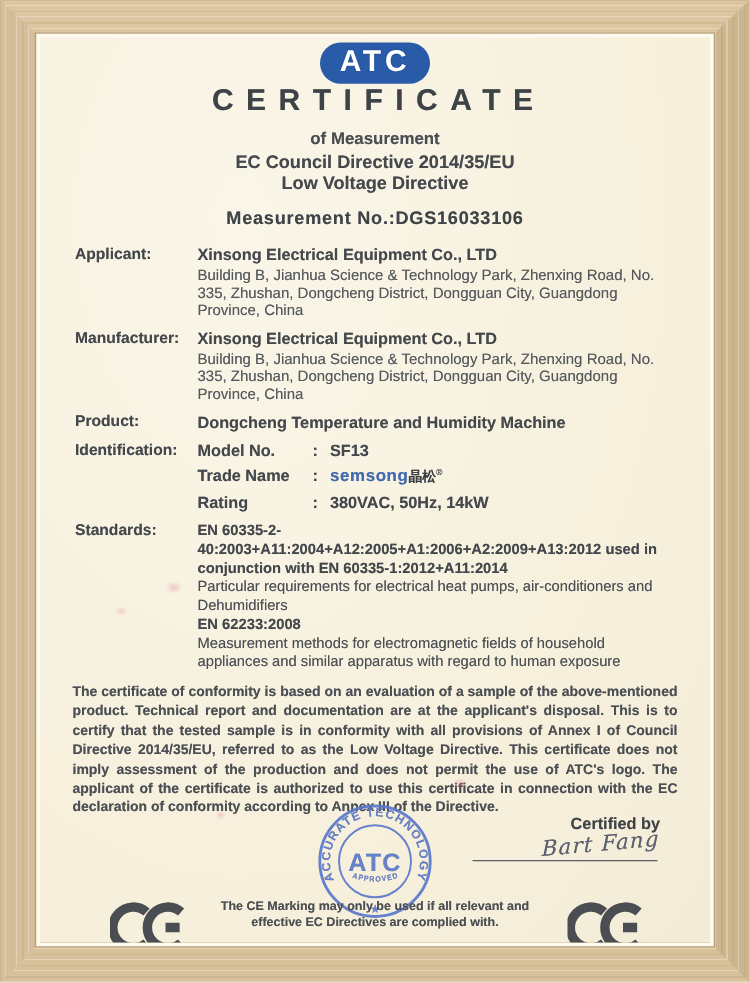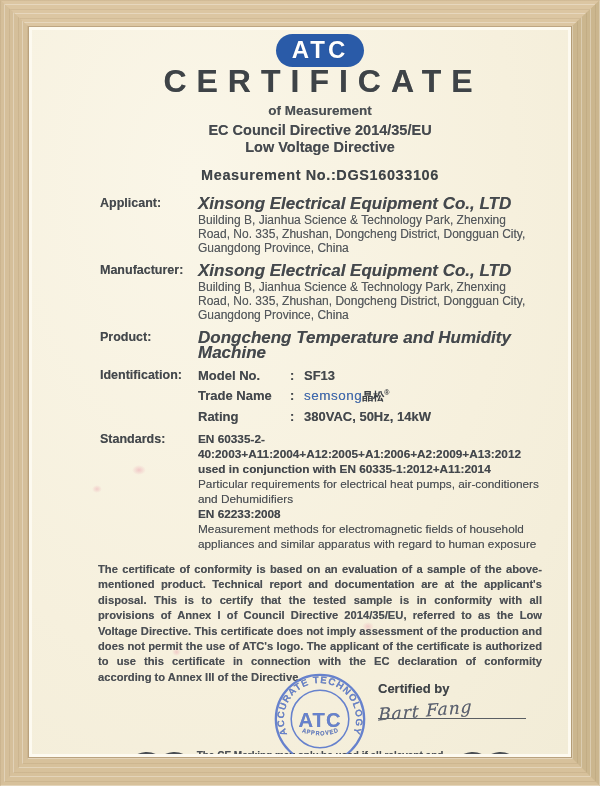--- a/index.html
+++ b/index.html
@@ -23,59 +23,59 @@
   .speck{position:absolute;border-radius:50%;pointer-events:none;}
   .s1{left:100px;top:435px;width:14px;height:10px;background:radial-gradient(rgba(228,120,150,.35),rgba(228,120,150,0) 70%);}
   .s2{left:60px;top:455px;width:10px;height:8px;background:radial-gradient(rgba(228,120,150,.3),rgba(228,120,150,0) 70%);}
   .s3{left:330px;top:592px;width:12px;height:9px;background:radial-gradient(rgba(228,120,150,.3),rgba(228,120,150,0) 70%);}
   .s4{left:140px;top:618px;width:9px;height:8px;background:radial-gradient(rgba(228,120,150,.3),rgba(228,120,150,0) 70%);}
 
   .hdr{text-align:center;}
   .pill{display:inline-block;margin-top:4px;background:#2a5ba8;color:#fff;
     border-radius:17px;padding:2px 16px 4px 16px;font-weight:bold;font-size:24px;
     letter-spacing:3px;line-height:27px;text-shadow:0 0 1px #1c3f7a;}
-  .title{font-size:32px;line-height:30px;font-weight:bold;letter-spacing:10px;
+  .title{font-size:24px;line-height:30px;font-weight:bold;letter-spacing:10px;
     color:#3e4347;margin-top:-1px;margin-left:6px;text-align:center;}
   .sub1{margin-top:7px;font-size:13.5px;line-height:15px;font-weight:bold;color:#4a4f53;}
   .sub2{margin-top:4px;font-size:14.5px;line-height:16px;font-weight:bold;color:#45494e;}
   .sub3{margin-top:1px;font-size:14.5px;line-height:16px;font-weight:bold;color:#45494e;}
   .reg{margin-top:12px;font-size:14.5px;line-height:17px;font-weight:bold;letter-spacing:.6px;color:#3f4448;}
 
   .fields{margin:12px 28px 0 28px;font-size:12px;}
   .row{display:grid;grid-template-columns:98px 1fr;margin-bottom:8px;}
   .lbl{font-weight:bold;color:#44484c;font-size:12.5px;line-height:15px;}
-  .val-name{font-weight:bold;font-size:17px;line-height:15px;color:#44484c;font-style:italic;}
+  .val-name{font-weight:bold;font-size:13px;line-height:15px;color:#44484c;}
   .val-addr{font-size:12px;line-height:14px;color:#55595d;margin-top:2px;}
   .ident-grid{display:grid;grid-template-columns:92px 14px 1fr;row-gap:5px;align-items:baseline;}
   .ident-grid .b{font-weight:bold;font-size:13px;color:#44484c;}
-  .brand-latin{color:#3f6bb4;font-weight:normal;font-size:13.5px;letter-spacing:.5px;}
+  .brand-latin{color:#3f6bb4;font-weight:bold;font-size:13.5px;letter-spacing:.5px;}
   .brand-cjk{color:#3a3e44;font-weight:bold;font-size:11px;}
   .brand-reg{font-size:7px;vertical-align:super;color:#3a3e44;}
   .std-lines{font-size:11.8px;line-height:15px;color:#4b4f54;}
   .std-lines .b{font-weight:bold;color:#43474c;}
 
   .para{margin:10px 26px 0 26px;font-size:11.2px;line-height:15.4px;font-weight:bold;
     text-align:justify;color:#4b4f54;}
 
   .bottom{position:relative;height:108px;margin:2px 26px 0 26px;}
-  .certified{position:absolute;right:14px;top:-6px;width:150px;text-align:left;}
+  .certified{position:absolute;right:14px;top:-6px;width:150px;text-align:right;}
   .certified .cap{font-weight:bold;font-size:13px;color:#3f4347;}
   .sig{margin-top:2px;font-family:"DejaVu Serif",serif;font-style:italic;font-size:17px;
     color:#5a6070;transform:rotate(-5deg) skewX(-6deg);letter-spacing:1px;}
   .sig-line{margin-top:0;border-bottom:1.5px solid #5a5e63;width:148px;}
   .dateblk{position:absolute;left:14px;top:24px;width:160px;text-align:center;}
   .date-val{font-weight:bold;font-size:13px;color:#3f4347;border-bottom:1.5px solid #5a5e63;padding-bottom:4px;}
   .date-cap{margin-top:3px;font-weight:bold;font-size:13px;color:#3f4347;}
   .stamp{position:absolute;left:50%;top:-16px;transform:translateX(-50%);opacity:.92;}
   .ce{position:absolute;top:62px;}
   .ce-left{left:30px;}
   .ce-right{right:26px;}
   .ce-note{position:absolute;left:50%;top:62px;transform:translateX(-50%);width:290px;
     text-align:center;font-weight:bold;font-size:10px;line-height:13px;color:#4b4f54;}
-  .soft{text-shadow:0 0 .5px rgba(70,74,80,.55);padding-left:40px;}
+  .soft{text-shadow:0 0 .5px rgba(70,74,80,.55);}
 </style>
 </head>
 <body>
 
 <div class="frame">
   <div class="side side-top grain-h"></div>
   <div class="side side-bottom grain-h"></div>
   <div class="side side-left grain-v"></div>
   <div class="side side-right grain-v"></div>
 

